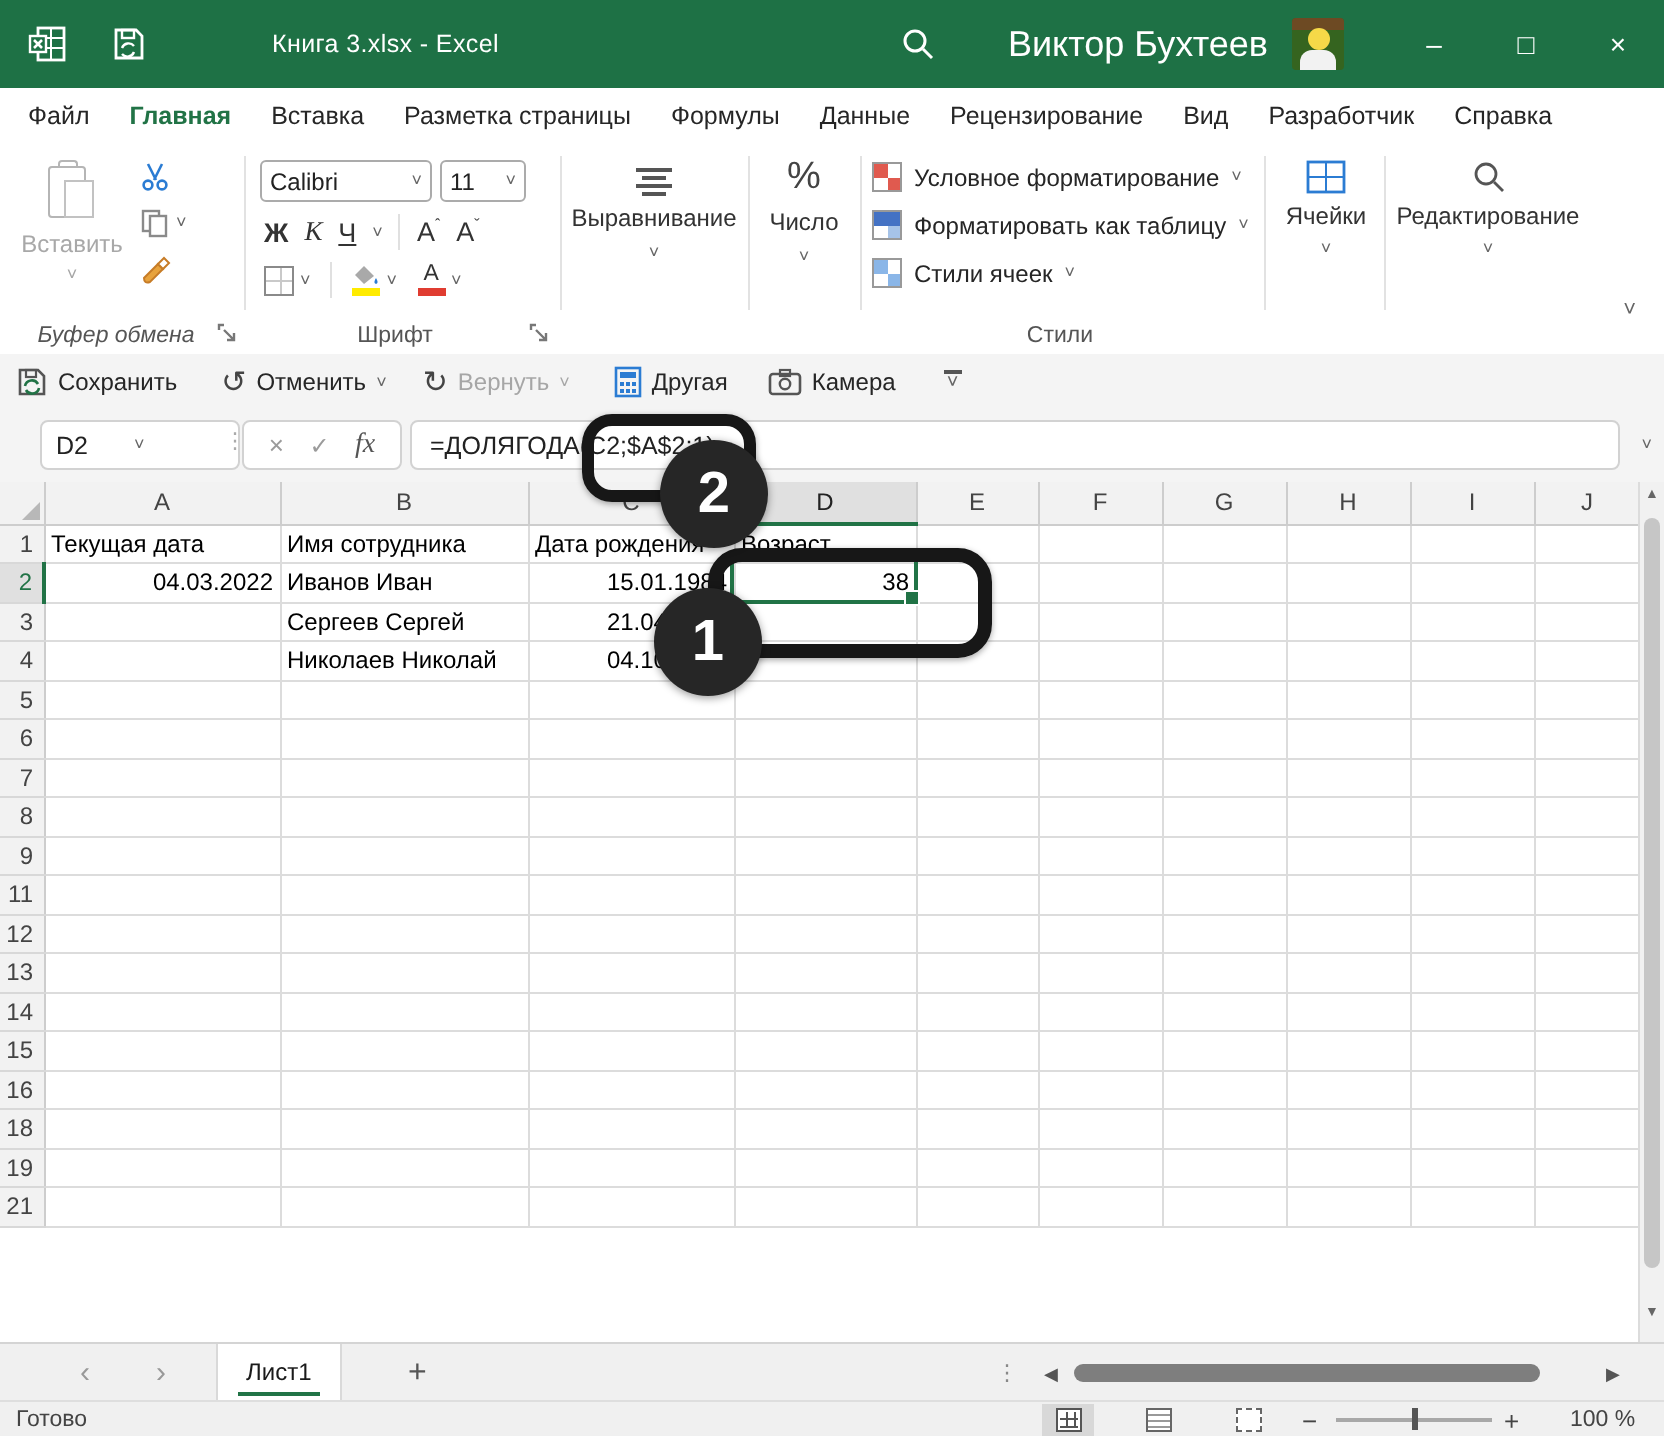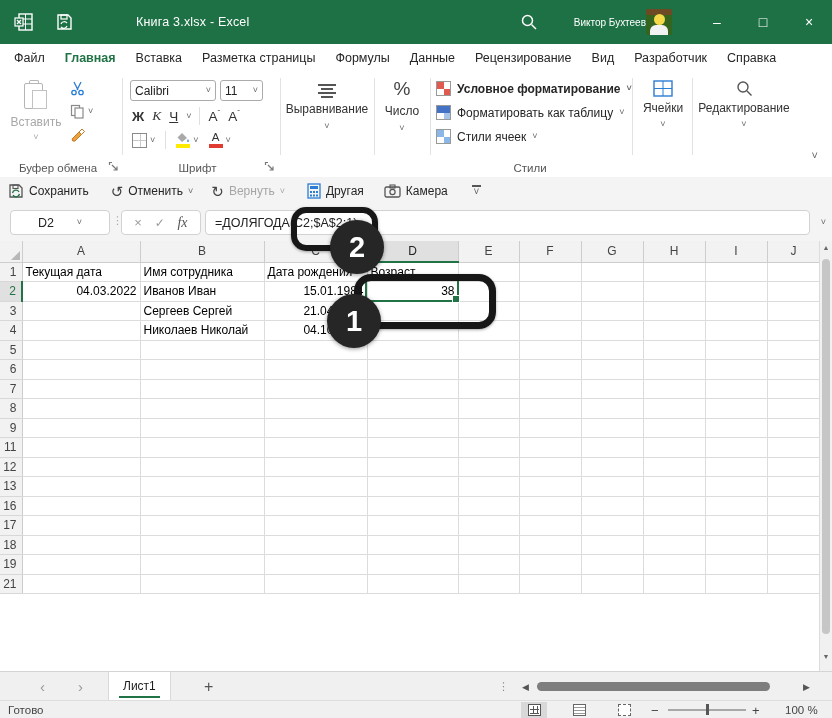--- a/index.html
+++ b/index.html
@@ -7,21 +7,21 @@
        font-family:"Liberation Sans",sans-serif;-webkit-font-smoothing:antialiased;}
 
   
   #titlebar{position:absolute;left:0;top:0;width:832px;height:44px;background:#1e7145;
             display:flex;align-items:center;color:#fff;}
   .tb-appicon{width:20px;height:20px;margin-left:14px;flex:0 0 auto;}
   .tb-saveicon{width:20px;height:20px;margin-left:20px;flex:0 0 auto;}
   .tb-title{margin-left:62px;font-size:12.5px;letter-spacing:.2px;white-space:nowrap;}
   .tb-spacer{flex:1;}
   .tb-search{width:18px;height:18px;margin-right:36px;}
-  .tb-user{font-size:10px;white-space:nowrap;}
+  .tb-user{font-size:18px;margin-right:12px;white-space:nowrap;}
   .tb-avatar{width:26px;height:26px;border-radius:2px;overflow:hidden;position:relative;
              background:#35641f;margin-right:22px;flex:0 0 auto;}
   .tb-avatar .hair{position:absolute;left:0;top:0;width:26px;height:6px;background:#6d4a23;}
   .tb-avatar .head{position:absolute;left:8px;top:5px;width:11px;height:11px;border-radius:50%;background:#f5d948;}
   .tb-avatar .shirt{position:absolute;left:4px;bottom:0;width:18px;height:10px;border-radius:6px 6px 0 0;background:#f2f2f2;}
   .winbtn{width:46px;height:44px;display:flex;align-items:center;justify-content:center;
           font-size:14px;color:#fff;}
 
   
   #menurow{position:absolute;left:0;top:44px;width:832px;height:28px;background:#fff;display:flex;align-items:center;}
@@ -202,21 +202,21 @@
         </svg>
       <span class="chev">˅</span>
     </div>
     <div class="sicon">
       <svg width="16" height="15" viewBox="0 0 16 15">
           <path d="M2 12 L9 5 l2.5 2.5 L5 14 q-3 1 -3 -2z" fill="#e8a33d" stroke="#c77c27" stroke-width="1"></path>
           <path d="M9 5 l3 -3 2.5 2.5 -3 3z" fill="#fff" stroke="#c77c27" stroke-width="1"></path>
         </svg>
     </div>
   </div>
-  <div class="grouplabel" style="left:6px;width:104px;">Буфер обмена</div>
+  <div class="grouplabel" style="left:6px;width:104px;font-style:italic;">Буфер обмена</div>
   <div class="launcher" style="left:108px;">
     <svg width="11" height="11" viewBox="0 0 11 11">
         <path d="M1.5 4 V1.5 H4" fill="none" stroke="#777" stroke-width="1.2"></path>
         <path d="M4 4 l5 5 M9 5.5 V9 H5.5" fill="none" stroke="#777" stroke-width="1.2"></path>
       </svg>
   </div>
   <div class="rdiv" style="left:122px;"></div>
 
   <div class="selbox" style="left:130px;top:8px;width:86px;">
     <span>Calibri</span>
@@ -280,21 +280,21 @@
   </div>
   <div class="rdiv" style="left:374px;"></div>
 
   <div class="stackgrp" style="left:376px;top:6px;width:52px;">
     <span style="font-size:19px;color:#444;">%</span>
     <span class="lbl">Число</span>
     <span class="chev" style="margin-top:6px;">˅</span>
   </div>
   <div class="rdiv" style="left:430px;"></div>
 
-  <div class="stylerow" style="left:436px;top:9px;font-weight:bold;">
+  <div class="stylerow" style="left:436px;top:9px;">
     <span class="cficon">
       <span style="background:#e05a4f;"></span>
         <span style="background:#fff;"></span>
         <span style="background:#fff;"></span>
         <span style="background:#e05a4f;"></span>
     </span>
     <span>Условное форматирование</span>
     <span class="chev">˅</span>
   </div>
   <div class="stylerow" style="left:436px;top:33px;text-align:right;">
@@ -384,21 +384,21 @@
       </svg>
     <span>Камера</span>
   </div>
   <div style="margin-left:24px;display:flex;flex-direction:column;align-items:center;">
     <span style="width:9px;height:1.5px;background:#555;"></span>
     <span class="chev" style="font-size:10px;">˅</span>
   </div>
 </div>
 
 <div id="formularow">
-  <div class="fbox" style="left:10px;width:100px;justify-content:center;padding:0 7px;gap:23px;">
+  <div class="fbox" style="left:20px;width:100px;justify-content:flex-start;padding:0 7px;gap:23px;">
     <span>D2</span>
     <span class="chev">˅</span>
   </div>
   <div style="position:absolute;left:112px;top:9px;color:#aaa;font-size:11px;">⋮</div>
   <div class="fbox" style="left:121px;width:80px;justify-content:space-around;padding:0 6px;">
     <span style="color:#9b9b9b;font-size:13px;">×</span>
     <span style="color:#9b9b9b;font-size:12px;">✓</span>
     <span id="fx-label">fx</span>
   </div>
   <div class="fbox" style="left:205px;right:22px;padding:0 9px;">
@@ -590,34 +590,47 @@
           <td></td>
           <td></td>
           <td></td>
           <td></td>
           <td></td>
           <td></td>
           <td></td>
           <td></td>
         </tr>
         <tr>
+          <th>14</th>
+          <td></td>
+          <td></td>
+          <td></td>
+          <td></td>
+          <td></td>
+          <td></td>
+          <td></td>
+          <td></td>
+          <td></td>
+          <td></td>
+        </tr>
+        <tr>
+          <th>15</th>
+          <td></td>
+          <td></td>
+          <td></td>
+          <td></td>
+          <td></td>
+          <td></td>
+          <td></td>
+          <td></td>
+          <td></td>
+          <td></td>
+        </tr>
+        <tr>
           <th>16</th>
-          <td></td>
-          <td></td>
-          <td></td>
-          <td></td>
-          <td></td>
-          <td></td>
-          <td></td>
-          <td></td>
-          <td></td>
-          <td></td>
-        </tr>
-        <tr>
-          <th>17</th>
           <td></td>
           <td></td>
           <td></td>
           <td></td>
           <td></td>
           <td></td>
           <td></td>
           <td></td>
           <td></td>
           <td></td>

